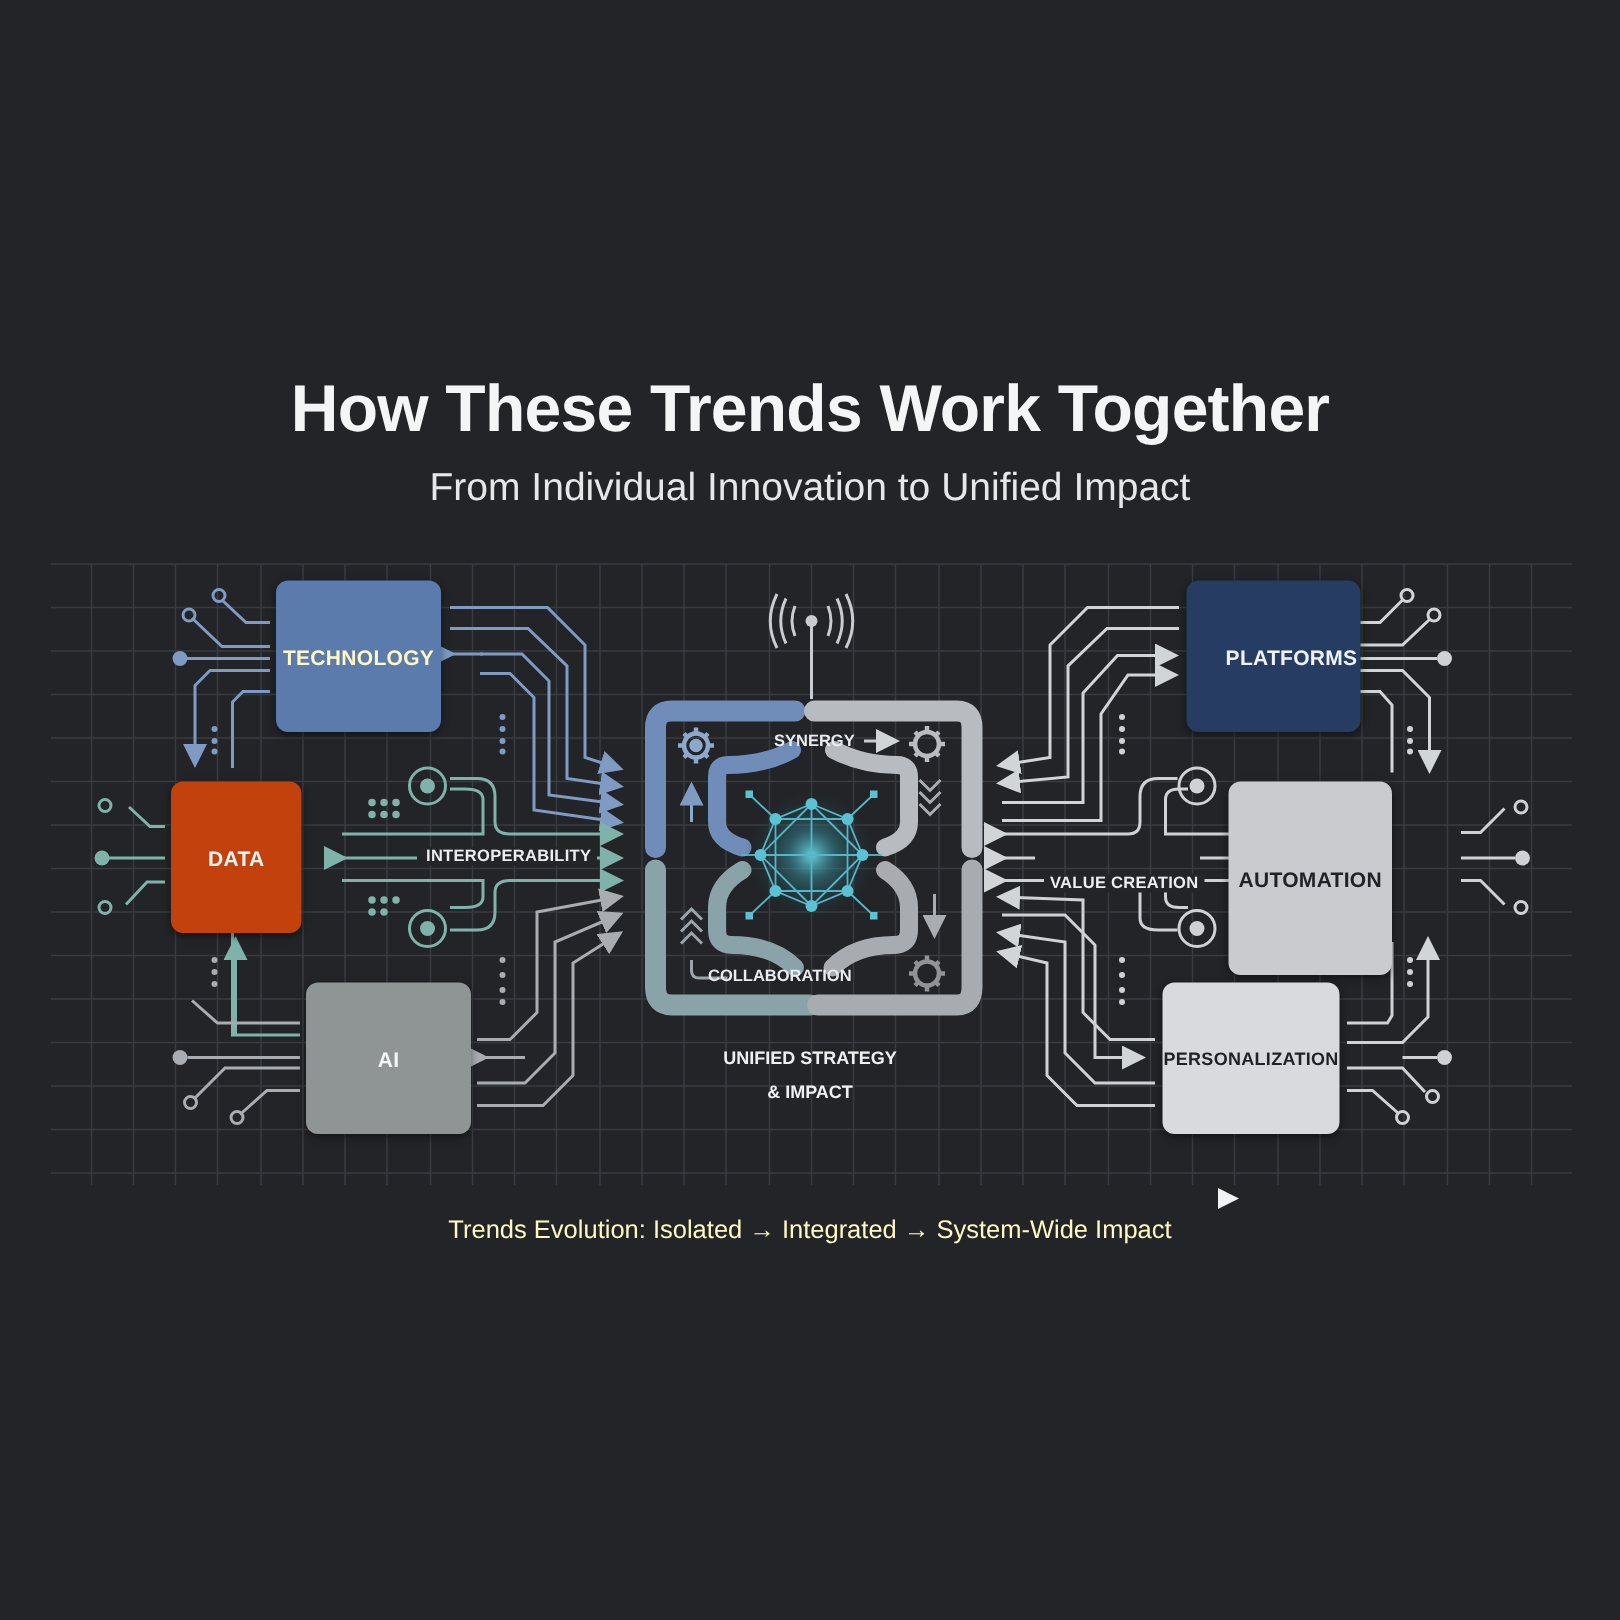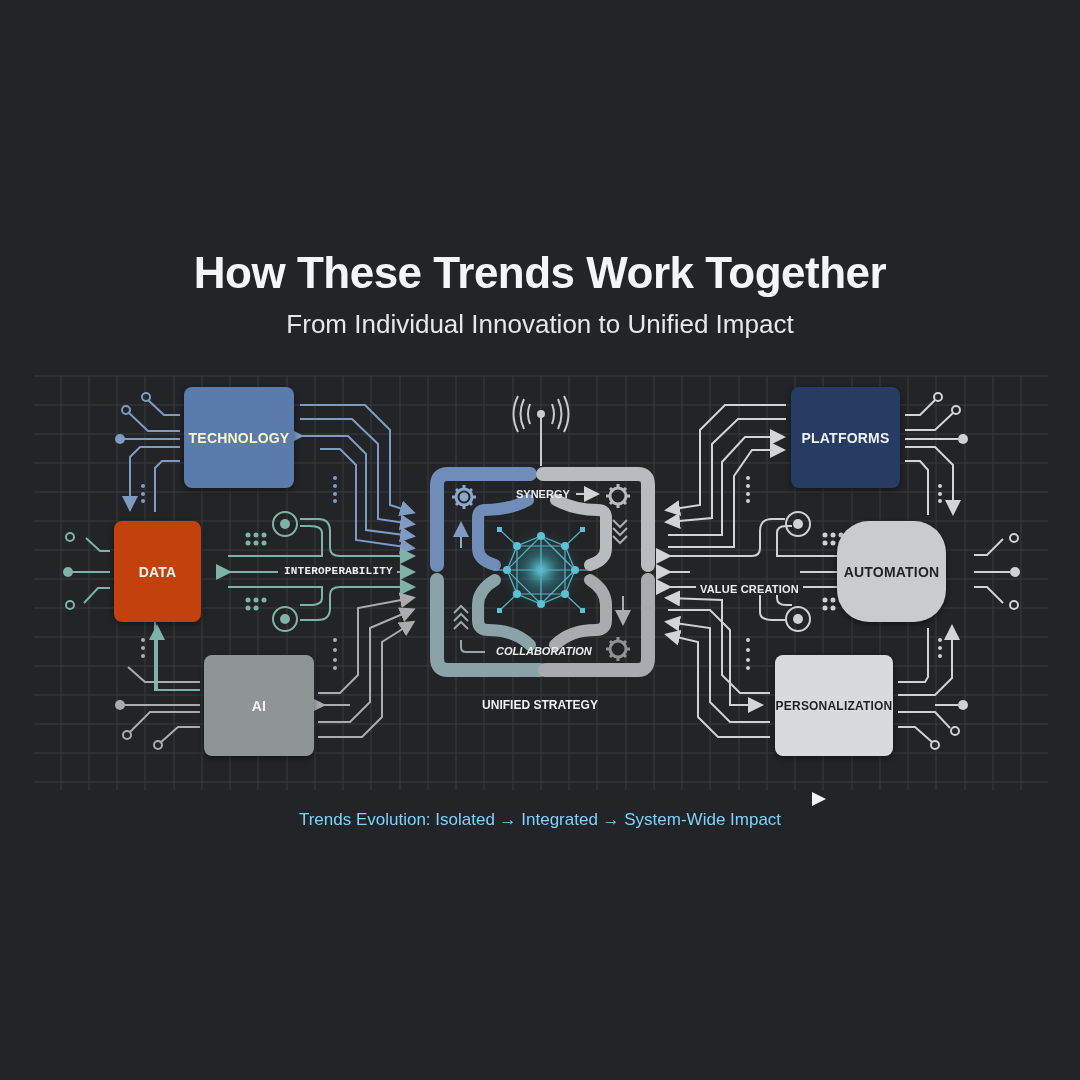--- a/index.html
+++ b/index.html
@@ -4,21 +4,21 @@
 <style>
   html, body { margin:0; padding:0; }
   body { width:1080px; height:1080px; background:#222427; position:relative; overflow:hidden; font-family:"Liberation Sans", sans-serif; }
   .title { position:absolute; top:248px; left:0; width:1080px; text-align:center; color:#f4f5f6; font-weight:bold; font-size:44px; letter-spacing:-0.5px; }
   .subtitle { position:absolute; top:309px; left:0; width:1080px; text-align:center; color:#e6e7e9; font-size:26px; }
   svg.diagram { position:absolute; left:0; top:0; }
   .box { position:absolute; border-radius:8px; display:flex; align-items:center; justify-content:center; font-weight:bold; font-size:14px; letter-spacing:0.2px; box-shadow:0 2px 6px rgba(0,0,0,0.45); }
   .lbl { position:absolute; font-weight:bold; font-size:11px; color:#eceef0; background:#232528; padding:0 4px; letter-spacing:0.2px; }
   .center-title { position:absolute; left:430px; top:694px; width:220px; text-align:center; color:#eef0f2; font-weight:bold; font-size:12px; line-height:23px; }
   .inner-lbl { position:absolute; font-weight:bold; font-size:11px; color:#e9ebee; }
-  .footer { position:absolute; top:810px; left:0; width:1080px; text-align:center; color:#7dd3fc; font-size:17px; }
+  .footer { position:absolute; top:810px; left:0; width:1080px; text-align:center; color:#fef9c3; font-size:17px; }
 </style>
 </head>
 <body>
 
 <div class="title">How These Trends Work Together</div>
 <div class="subtitle">From Individual Innovation to Unified Impact</div>
 
 <svg class="diagram" width="1080" height="1080" viewBox="0 0 1080 1080">
   <defs>
     <marker id="ab" markerWidth="8" markerHeight="8" refX="6" refY="4" orient="auto">
@@ -361,32 +361,33 @@
 
 <div class="box" style="left:184px;top:387px;width:110px;height:101px;background:#5a7bab;color:#fef9c3;">
   <span>TECHNOLOGY</span>
 </div>
 <div class="box" style="left:114px;top:521px;width:87px;height:101px;background:#c2410c;color:#f1f4f3;">
   <span>DATA</span>
 </div>
 <div class="box" style="left:204px;top:655px;width:110px;height:101px;background:#8f9494;color:#f4f5f5;text-align:center;">
   <span>AI</span>
 </div>
-<div class="box" style="left:791px;top:387px;width:109px;height:101px;background:#273c63;color:#eef1f6;">
+<div class="box" style="left:791px;top:387px;width:92px;height:101px;background:#273c63;color:#eef1f6;padding-left:24px;">
   <span>PLATFORMS</span>
 </div>
-<div class="box" style="left:837px;top:521px;width:109px;height:101px;background:#c9cbce;color:#1f2226;border-radius:32px;">
+<div class="box" style="left:819px;top:521px;width:109px;height:129px;background:#c9cbce;color:#1f2226;">
   <span>AUTOMATION</span>
 </div>
 <div class="box" style="left:775px;top:655px;width:118px;height:101px;background:#d8dadd;color:#1f2226;font-size:12px;">
   <span>PERSONALIZATION</span>
 </div>
 
-<div class="lbl" style="left:280px;top:565px;font-family:Liberation Mono, monospace;">INTEROPERABILITY</div>
+<div class="lbl" style="left:280px;top:565px;">INTEROPERABILITY</div>
 <div class="lbl" style="left:696px;top:583px;">VALUE CREATION</div>
 
 <div class="inner-lbl" style="left:516px;top:488px;">SYNERGY</div>
-<div class="inner-lbl" style="left:496px;top:645px;font-style:italic;">COLLABORATION</div>
+<div class="inner-lbl" style="left:472px;top:645px;">COLLABORATION</div>
 <div class="center-title">
   <div>UNIFIED STRATEGY</div>
+  <div>&amp; IMPACT</div>
 </div>
 
 <div class="footer">Trends Evolution: Isolated → Integrated → System-Wide Impact</div>
 
 </body></html>

